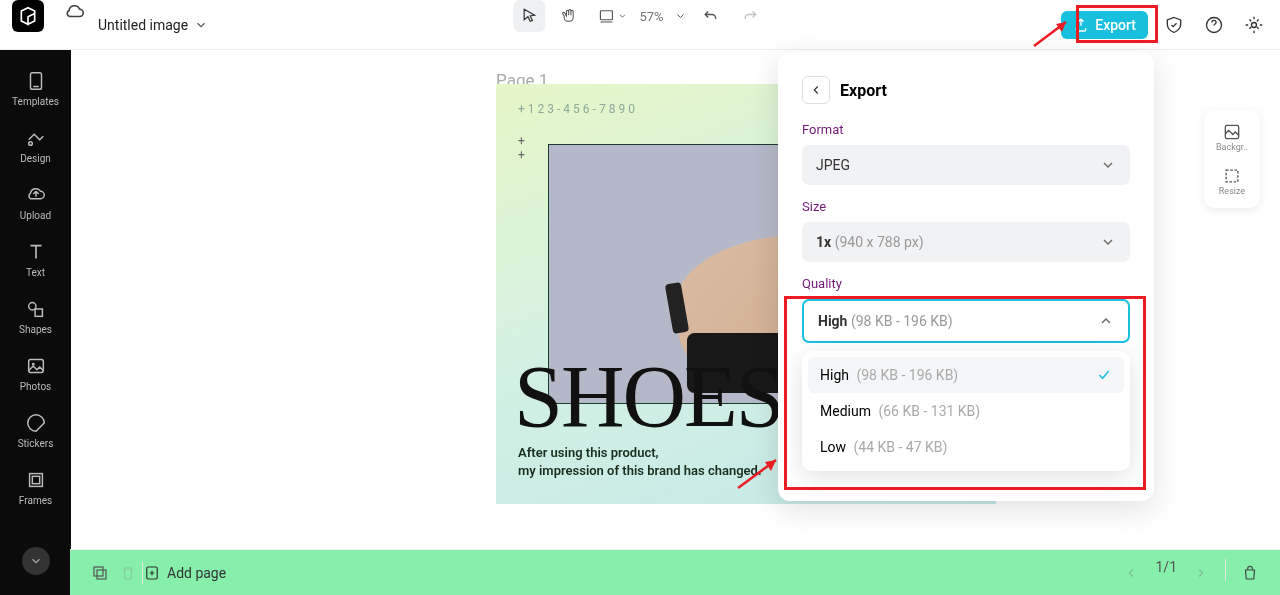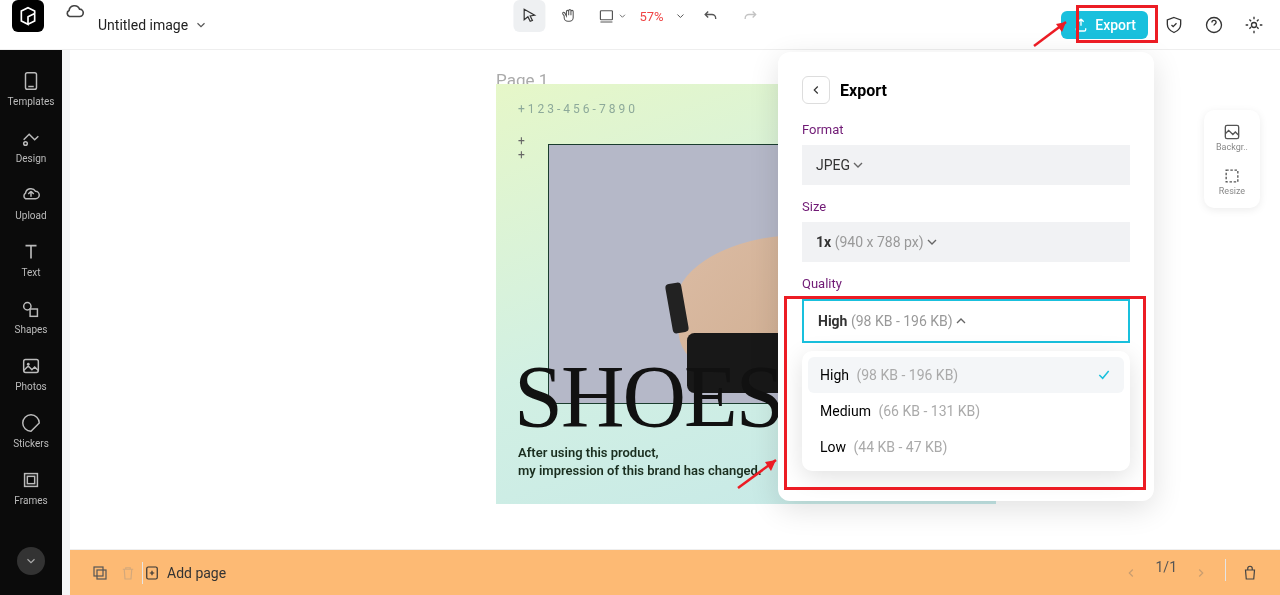--- a/index.html
+++ b/index.html
@@ -6,27 +6,27 @@
 body { width: 1280px; height: 595px; overflow: hidden; background: #f5f6f7; display: flex; flex-direction: column; position: relative; }
 
 
 .topbar { height: 50px; background: #fff; display: flex; padding: 0 12px; border-bottom: 1px solid #eee; position: relative; z-index: 5; }
 .logo { width: 32px; height: 32px; background: #000; border-radius: 6px; display: flex; align-items: center; justify-content: center; color: #fff; font-weight: bold; }
 .cloud-icon { margin-left: 20px; color: #444; }
 .doc-title { margin-left: 12px; font-size: 14px; color: #222; display: flex; align-items: center; gap: 6px; cursor: pointer; }
 .center-tools { position: absolute; left: 50%; transform: translateX(-50%); display: flex; align-items: center; gap: 8px; }
 .tool-btn { width: 32px; height: 32px; border-radius: 6px; display: flex; align-items: center; justify-content: center; color: #444; cursor: pointer; }
 .tool-btn.active { background: #eef0f2; }
-.zoom { font-size: 13px; color: #ef4444; display: flex; align-items: center; gap: 11px; cursor: pointer; }
+.zoom { font-size: 13px; color: #737373; display: flex; align-items: center; gap: 11px; cursor: pointer; }
 .topright { margin-left: auto; display: flex; align-items: center; gap: 12px; }
 .export-btn { background: #19c0dd; color: #fff; border-radius: 6px; padding: 6px 12px; font-size: 14px; font-weight: 500; display: flex; align-items: center; gap: 6px; cursor: pointer; border: none; }
 .icon-btn { width: 28px; height: 28px; display: flex; align-items: center; justify-content: center; color: #333; cursor: pointer; }
 
 
-.leftbar { position: absolute; left: 0; top: 0; bottom: 0; width: 62px; background: #0b0b0b; display: flex; flex-direction: column; align-items: center; padding-top: 60px; z-index: 4; }
+.leftbar { position: absolute; left: 0; top: 0; bottom: 0; width: 71px; background: #0b0b0b; display: flex; flex-direction: column; align-items: center; padding-top: 60px; z-index: 4; }
 .side-item { width: 70px; padding: 10px 0; display: flex; flex-direction: column; align-items: center; gap: 4px; color: #bbb; cursor: pointer; }
 .side-item svg { width: 22px; height: 22px; }
 .side-item span { font-size: 10px; }
 .side-expand { margin-top: auto; margin-bottom: 20px; width: 28px; height: 28px; border-radius: 50%; background: #333; display:flex;align-items:center;justify-content:center;color:#aaa;cursor:pointer; }
 
 
 .canvas-area { position: absolute; left: 70px; right: 0; top: 50px; bottom: 46px; background: #fff; overflow: hidden; }
 .page-label { position: absolute; left: 426px; top: 20px; font-size: 17px; color: #aaa; }
 .design-canvas { position: absolute; left: 426px; top: 34px; width: 500px; height: 420px; background: linear-gradient(160deg,#e6f7c8 0%,#d2f0e3 50%,#c5e8e8 100%); overflow: hidden; }
 .design-canvas .phone { position: absolute; left: 22px; top: 18px; font-size: 12px; letter-spacing: 3px; color: #8da99a; }
@@ -42,31 +42,31 @@
 .right-tools { position: absolute; top: 60px; right: 20px; background: #fff; border-radius: 10px; box-shadow: 0 2px 8px rgba(0,0,0,.08); padding: 6px; display: flex; flex-direction: column; gap: 2px; z-index:3; }
 .right-tool { display: flex; flex-direction: column; align-items: center; padding: 6px 4px; cursor: pointer; color:#555; width:44px; }
 .right-tool span { font-size: 9px; color: #888; }
 
 
 .export-panel { position: absolute; top: 52px; right: 126px; width: 376px; background: #fff; border-radius: 12px; box-shadow: 0 8px 30px rgba(0,0,0,.12); padding: 24px 24px 30px; z-index: 10; }
 .panel-head { display: flex; align-items: center; gap: 10px; margin-bottom: 18px; }
 .back-btn { width: 28px; height: 28px; border: 1px solid #ddd; border-radius: 6px; display:flex;align-items:center;justify-content:center;cursor:pointer;color:#333; }
 .panel-title { font-size: 16px; font-weight: 700; }
 .field-label { font-size: 13px; color: #701a75; margin-bottom: 8px; margin-top: 14px; }
-.select-box { background: #f1f2f4; border-radius: 0; padding: 12px 14px; display: flex; align-items: center; cursor: pointer; font-size: 14px; color: #333; }
+.select-box { background: #f1f2f4; border-radius: 7px; padding: 12px 14px; display: flex; align-items: center; justify-content: space-between; cursor: pointer; font-size: 14px; color: #333; }
 .select-box .dim { color: #999; }
 .select-box.open { background: #fff; border: 2px solid #19c0dd; }
 .dropdown { margin-top: 8px; background: #fff; border-radius: 10px; box-shadow: 0 6px 24px rgba(0,0,0,.12); padding: 6px; }
 .dropdown-item { padding: 10px 12px; border-radius: 6px; font-size: 14px; cursor: pointer; display:flex; justify-content:space-between; align-items:center; }
 .dropdown-item.selected { background: #f4f6f8; }
 .dropdown-item .dim { color: #aaa; margin-left: 4px; }
 .check { color: #19c0dd; }
 
 
-.bottombar { position: absolute; left: 70px; right: 0; bottom: 0; height: 46px; background: #fdba74; border-top: 1px solid #eee; display: flex; align-items: center; padding: 0 16px; z-index:4; }
+.bottombar { position: absolute; left: 70px; right: 0; bottom: 0; height: 46px; background: #86efac; border-top: 1px solid #eee; display: flex; align-items: center; padding: 0 16px; z-index:4; }
 .add-page { display: flex; align-items: center; gap: 6px; font-size: 14px; color: #333; cursor: pointer; }
 .page-nav { margin-left: auto; display: flex; gap: 10px; color: #555; font-size: 14px; }
 .divider { width:1px; height:22px; background:#e5e5e5; }
 
 
 .hl { position: absolute; border: 3px solid #ec1c24; z-index: 30; pointer-events:none; }
 .hl.export-hl { top: 5px; right: 122px; width: 82px; height: 38px; }
 .hl.quality-hl { top: 296px; right: 134px; width: 362px; height: 194px; }
 .arrow { position: absolute; z-index: 31; color:#ec1c24; pointer-events:none; }
 

